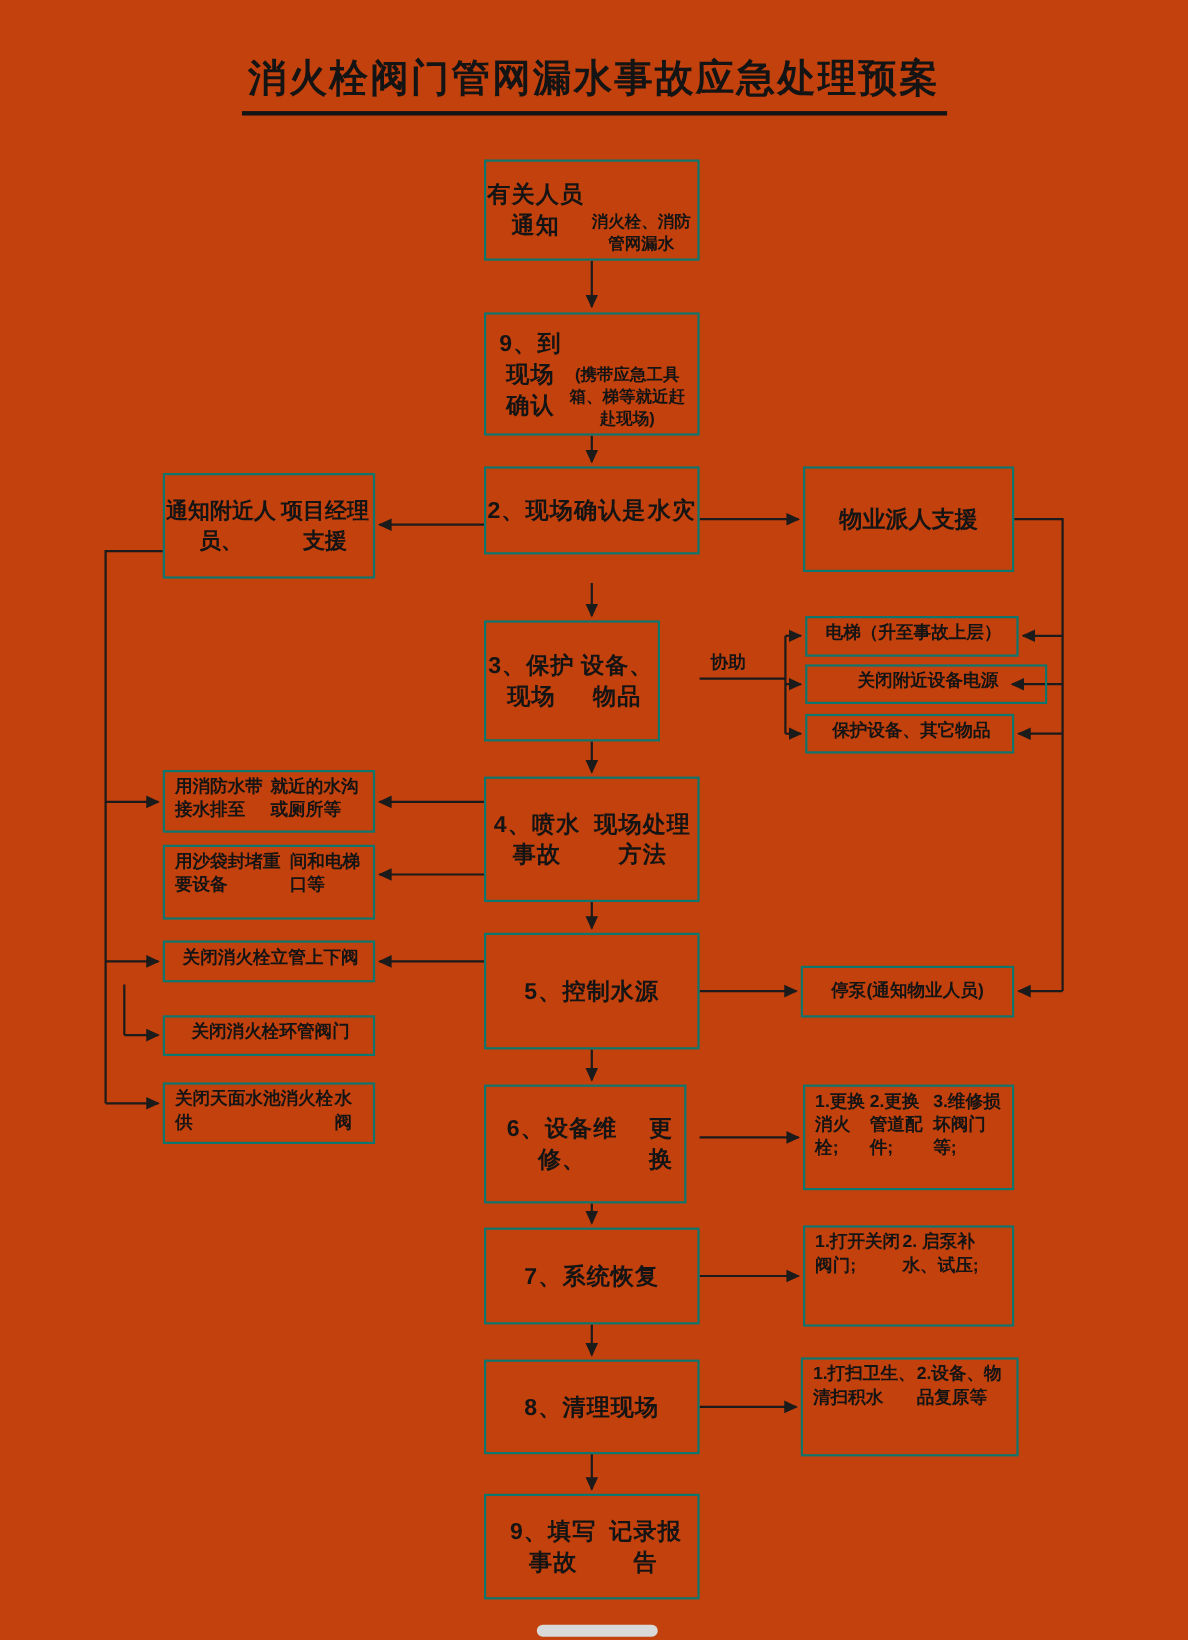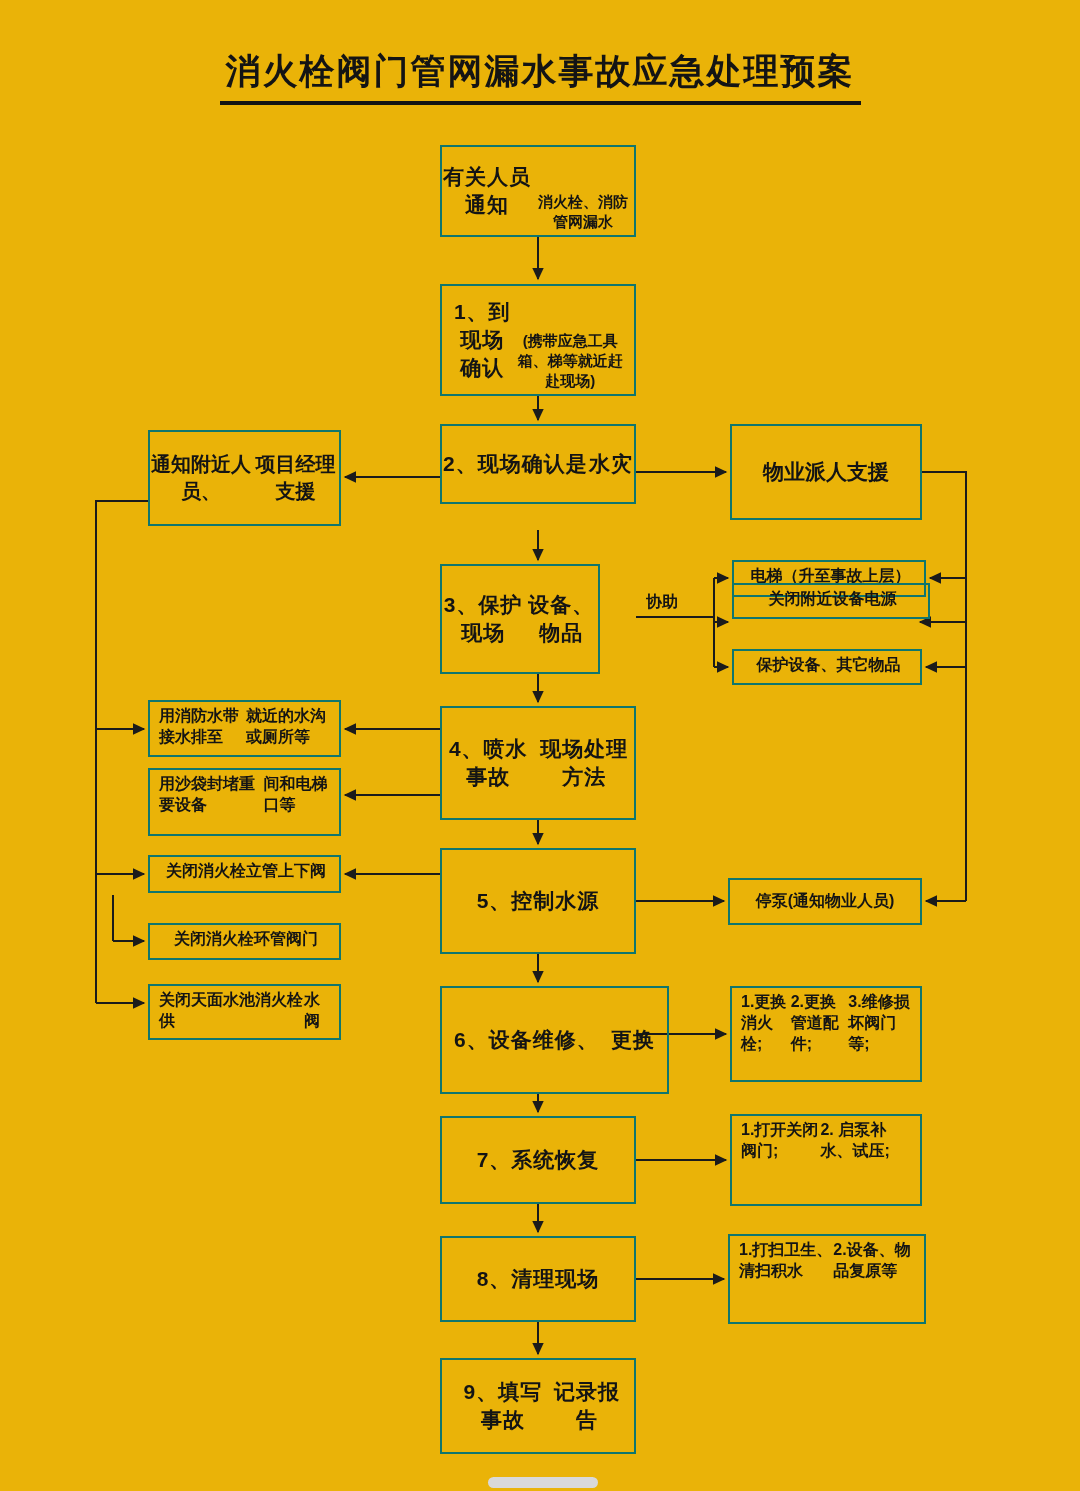--- a/index.html
+++ b/index.html
@@ -1,20 +1,20 @@
 <!DOCTYPE html>
 <html><head>
 <meta charset="utf-8">
 <style>
   * { margin:0; padding:0; box-sizing:border-box; }
   html,body { background:#ffffff; }
   body { font-family:"Liberation Sans","DejaVu Sans",sans-serif; color:#141414; }
   .canvas {
     position:relative; width:1080px; height:1491px; margin:0 auto;
-    background:#eab308; overflow:hidden;
+    background:#c2410c; overflow:hidden;
   }
   .connectors { position:absolute; left:0; top:0; }
   .title-wrap { position:absolute; left:0; top:48px; width:100%; text-align:center; }
   .title-text {
     display:inline-block; font-size:35px; font-weight:bold; letter-spacing:2px;
     border-bottom:4px solid #141414; padding:0 6px 6px 6px;
   }
   .box {
     position:absolute; border:2px solid #0f766e; background:transparent;
     display:flex; flex-direction:row; justify-content:space-evenly;
@@ -91,21 +91,21 @@
   <div class="title-wrap">
     <span class="title-text">消火栓阀门管网漏水事故应急处理预案</span>
   </div>
 
   <div class="box" style="left:440px;top:145px;width:196px;height:92px;">
     <div class="main">有关人员通知</div>
     <div class="sub">消火栓、消防管网漏水</div>
   </div>
 
   <div class="box" style="left:440px;top:284px;width:196px;height:112px;padding:4px 8px;">
-    <div class="main">1、到现场确认</div>
+    <div class="main">9、到现场确认</div>
     <div class="sub">(携带应急工具箱、梯等就近赶赴现场)</div>
   </div>
 
   <div class="box" style="left:440px;top:424px;width:196px;height:80px;">
     <div class="main">2、现场确认是</div>
     <div class="main">水灾</div>
   </div>
 
   <div class="box" style="left:440px;top:564px;width:160px;height:110px;">
     <div class="main">3、保护现场</div>
@@ -114,21 +114,21 @@
 
   <div class="box" style="left:440px;top:706px;width:196px;height:114px;">
     <div class="main">4、喷水事故</div>
     <div class="main">现场处理方法</div>
   </div>
 
   <div class="box center1" style="left:440px;top:848px;width:196px;height:106px;">
     <div class="main">5、控制水源</div>
   </div>
 
-  <div class="box" style="left:440px;top:986px;width:229px;height:108px;">
+  <div class="box" style="left:440px;top:986px;width:184px;height:108px;">
     <div class="main">6、设备维修、</div>
     <div class="main">更换</div>
   </div>
 
   <div class="box center1" style="left:440px;top:1116px;width:196px;height:88px;">
     <div class="main">7、系统恢复</div>
   </div>
 
   <div class="box center1" style="left:440px;top:1236px;width:196px;height:86px;">
     <div class="main">8、清理现场</div>
@@ -168,21 +168,21 @@
   </div>
 
   <div class="box center1" style="left:730px;top:424px;width:192px;height:96px;font-size:21px;">
     <div>物业派人支援</div>
   </div>
 
   <div class="box side la center1" style="left:732px;top:560px;width:194px;height:37px;">
     <div>电梯（升至事故上层）</div>
   </div>
 
-  <div class="box side la center1" style="left:732px;top:583px;width:198px;height:36px;">
+  <div class="box side la center1" style="left:732px;top:604px;width:220px;height:36px;">
     <div>关闭附近设备电源</div>
   </div>
 
   <div class="box side la center1" style="left:732px;top:649px;width:190px;height:36px;">
     <div>保护设备、其它物品</div>
   </div>
 
   <div class="box side center1" style="left:728px;top:878px;width:194px;height:47px;">
     <div>停泵(通知物业人员)</div>
   </div>

